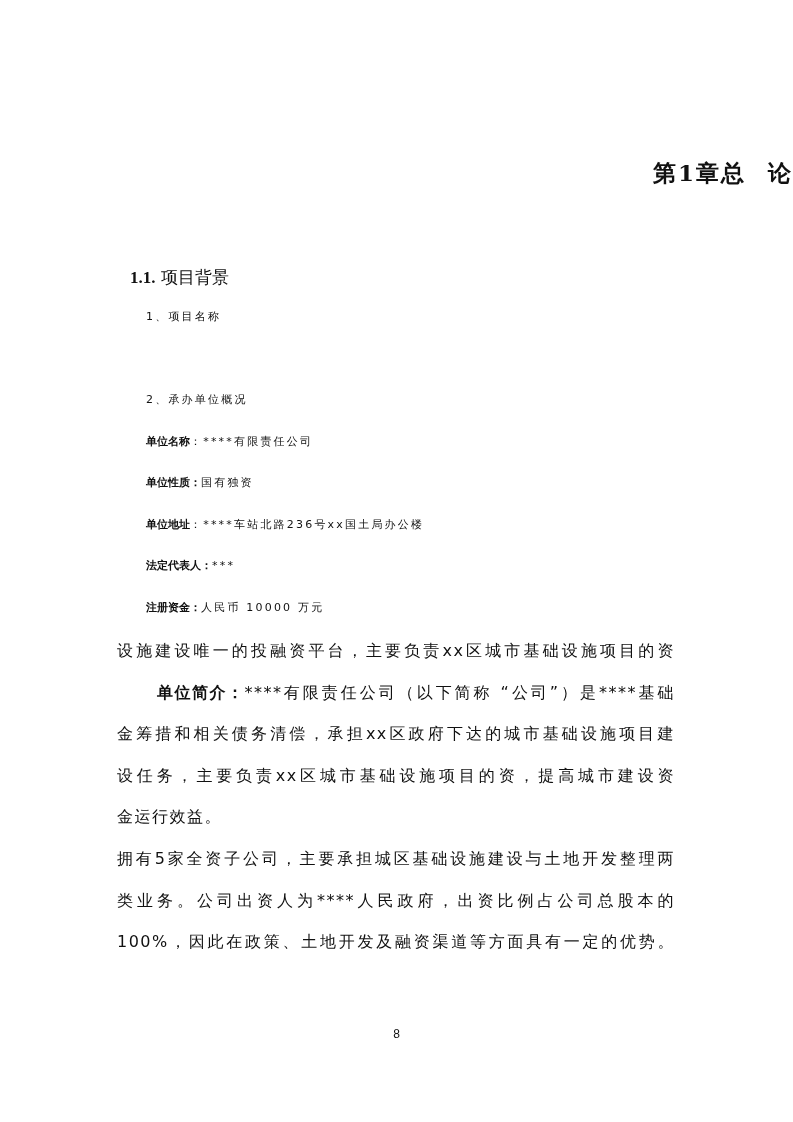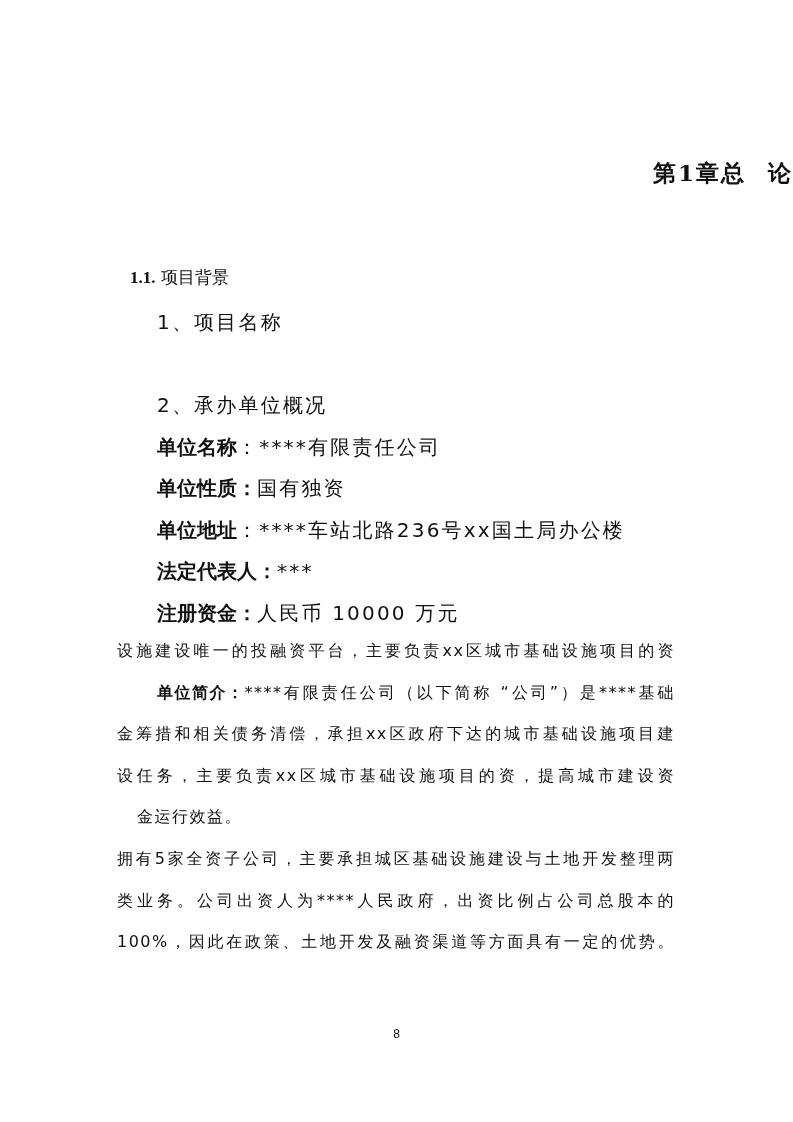--- a/index.html
+++ b/index.html
@@ -5,26 +5,26 @@
   html, body { margin: 0; padding: 0; background: #ffffff; }
   body { width: 793px; height: 1122px; position: relative; overflow: hidden;
          font-family: "DejaVu Sans", "Liberation Sans", sans-serif; color: #111; }
   .page { position: absolute; left: 0; top: 0; width: 793px; height: 1122px; background: #fff; }
   .chapter-title { position: absolute; top: 158px; left: 0; width: 793px; text-align: right;
                    font-family: "DejaVu Serif", "Liberation Serif", serif; font-weight: bold;
                    font-size: 23px; letter-spacing: 2px; }
   .chapter-title .gap { display: inline-block; width: 22px; }
   .section-heading { position: absolute; top: 266px; left: 130px; font-size: 17px; }
   .section-heading .num { font-family: "Liberation Serif", serif; font-weight: bold; font-size: 17px; text-align: right; }
-  .line { position: absolute; left: 157px; font-size: 20px; letter-spacing: 2.2px; white-space: nowrap; }
+  .line { position: absolute; left: 146px; font-size: 11px; letter-spacing: 2.2px; white-space: nowrap; }
   .line b { font-weight: bold; letter-spacing: 0; }
   .para { position: absolute; left: 117px; width: 558px; font-size: 16px; line-height: 41.5px;
           text-align: justify; text-justify: inter-character; letter-spacing: 1.5px; }
   .para .row { display: block; white-space: nowrap; text-align-last: justify; height: 41.5px; }
-  .para .row.last { text-align-last: left; margin-left: 20px; }
+  .para .row.last { text-align-last: left; }
   .para b { font-weight: bold; letter-spacing: 0; }
   .page-number { position: absolute; top: 1027px; left: 0; width: 793px; text-align: center;
                  font-family: "Liberation Sans", sans-serif; font-size: 12px; }
 </style>
 </head>
 <body>
 
 <div class="page">
 
   <div class="chapter-title">

